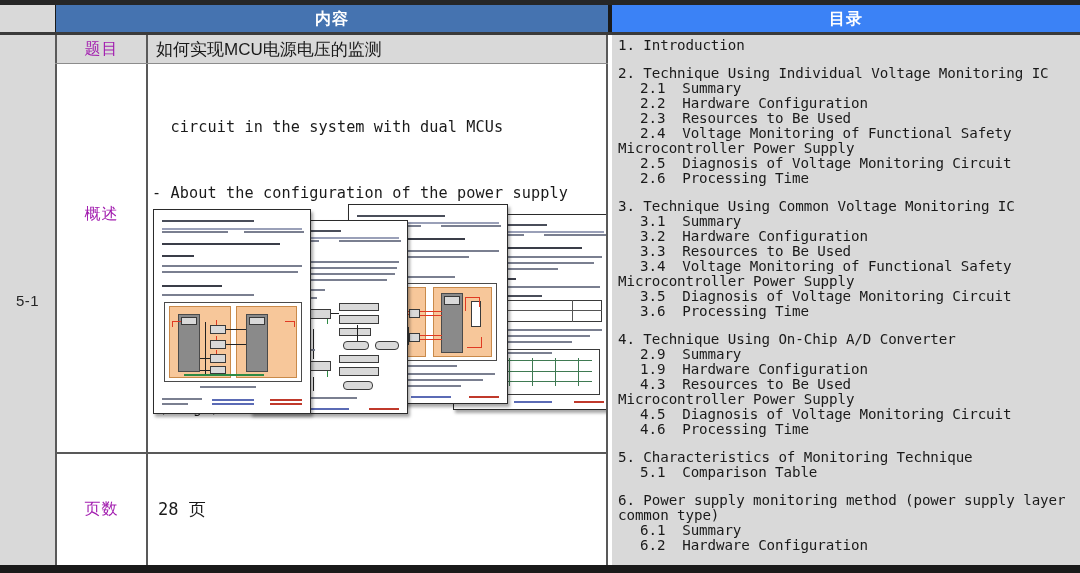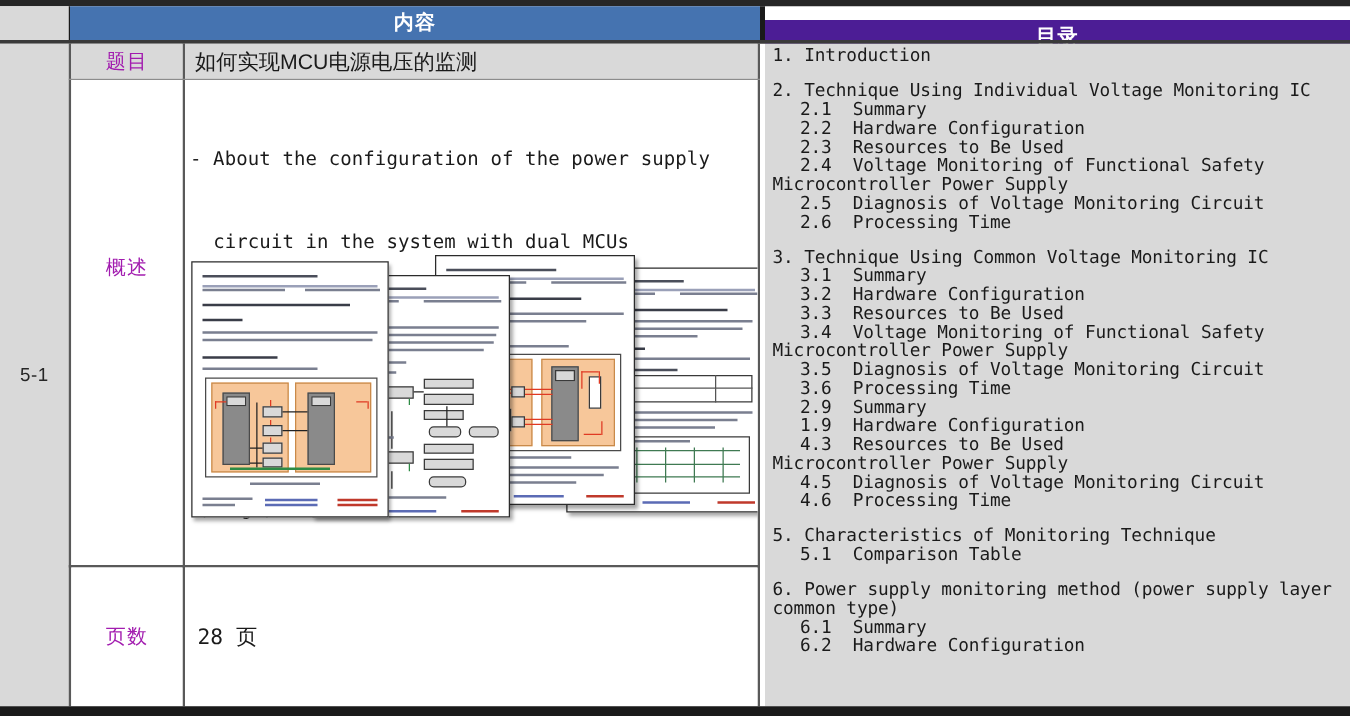--- a/index.html
+++ b/index.html
@@ -30,22 +30,22 @@
   .hdr-left-blank {
     position: absolute; left: 0; top: 5px; width: 55px; height: 27px;
     background: #d9d9d9;
   }
   .hdr-content {
     position: absolute; left: 56px; top: 5px; width: 552px; height: 27px;
     background: #4573b0;
     display: flex; align-items: center; justify-content: center;
   }
   .hdr-toc {
-    position: absolute; left: 612px; top: 16px; width: 468px; height: 27px;
-    background: #4c1d95;
+    position: absolute; left: 612px; top: 5px; width: 468px; height: 27px;
+    background: #3b82f6;
     display: flex; align-items: center; justify-content: center;
   }
   .hdr-sep {
     position: absolute; left: 55px; top: 5px; width: 1px; height: 27px;
     background: #1a1a1a;
   }
   .hdr-sep2 {
     position: absolute; left: 608px; top: 5px; width: 4px; height: 27px;
     background: #1a1a1a;
   }
@@ -226,22 +226,22 @@
   </div>
   <div class="hsep-1"></div>
 
   <div class="row-sum-label">
     <span class="cjk-label" style="align-self:flex-start;margin-top:140px;">概述</span>
   </div>
 
   <div class="row-sum-value">
 
     <div class="bullets">
+      <span class="bullet-line">  circuit in the system with dual MCUs</span>
       <span class="bullet-line">- About the configuration of the power supply</span>
-      <span class="bullet-line">  circuit in the system with dual MCUs</span>
       <span class="bullet-line">- About MCU power supply diagnosis method and</span>
       <span class="bullet-line">  control example</span>
     </div>
 
     <div class="image-caption">(Image)</div>
 
     <div class="thumb-stack">
 
       <div class="doc" style="left:305px; top:10px; width:160px; height:196px; z-index:1;">
         <div class="doc-hdr-line" style="top:16px;"></div>
@@ -433,20 +433,21 @@
       <div style="font-family: &quot;DejaVu Sans Mono&quot;, &quot;Liberation Mono&quot;, monospace; font-size: 14.2px; line-height: 15px; color: rgb(26, 26, 26); white-space: pre; letter-spacing: -0.1px; margin-left: 24px;">2.5  Diagnosis of Voltage Monitoring Circuit</div>
       <div style="font-family: &quot;DejaVu Sans Mono&quot;, &quot;Liberation Mono&quot;, monospace; font-size: 14.2px; line-height: 15px; color: rgb(26, 26, 26); white-space: pre; letter-spacing: -0.1px; margin-left: 24px;">2.6  Processing Time</div>
       <div style="font-family: &quot;DejaVu Sans Mono&quot;, &quot;Liberation Mono&quot;, monospace; font-size: 14.2px; line-height: 15px; color: rgb(26, 26, 26); white-space: pre; letter-spacing: -0.1px; margin-left: 2px; margin-top: 13px;">3. Technique Using Common Voltage Monitoring IC</div>
       <div style="font-family: &quot;DejaVu Sans Mono&quot;, &quot;Liberation Mono&quot;, monospace; font-size: 14.2px; line-height: 15px; color: rgb(26, 26, 26); white-space: pre; letter-spacing: -0.1px; margin-left: 24px;">3.1  Summary</div>
       <div style="font-family: &quot;DejaVu Sans Mono&quot;, &quot;Liberation Mono&quot;, monospace; font-size: 14.2px; line-height: 15px; color: rgb(26, 26, 26); white-space: pre; letter-spacing: -0.1px; margin-left: 24px;">3.2  Hardware Configuration</div>
       <div style="font-family: &quot;DejaVu Sans Mono&quot;, &quot;Liberation Mono&quot;, monospace; font-size: 14.2px; line-height: 15px; color: rgb(26, 26, 26); white-space: pre; letter-spacing: -0.1px; margin-left: 24px;">3.3  Resources to Be Used</div>
       <div style="font-family: &quot;DejaVu Sans Mono&quot;, &quot;Liberation Mono&quot;, monospace; font-size: 14.2px; line-height: 15px; color: rgb(26, 26, 26); white-space: pre; letter-spacing: -0.1px; margin-left: 24px;">3.4  Voltage Monitoring of Functional Safety</div>
       <div style="font-family: &quot;DejaVu Sans Mono&quot;, &quot;Liberation Mono&quot;, monospace; font-size: 14.2px; line-height: 15px; color: rgb(26, 26, 26); white-space: pre; letter-spacing: -0.1px; margin-left: 2px;">Microcontroller Power Supply</div>
       <div style="font-family: &quot;DejaVu Sans Mono&quot;, &quot;Liberation Mono&quot;, monospace; font-size: 14.2px; line-height: 15px; color: rgb(26, 26, 26); white-space: pre; letter-spacing: -0.1px; margin-left: 24px;">3.5  Diagnosis of Voltage Monitoring Circuit</div>
       <div style="font-family: &quot;DejaVu Sans Mono&quot;, &quot;Liberation Mono&quot;, monospace; font-size: 14.2px; line-height: 15px; color: rgb(26, 26, 26); white-space: pre; letter-spacing: -0.1px; margin-left: 24px;">3.6  Processing Time</div>
+      <div style="font-family: &quot;DejaVu Sans Mono&quot;, &quot;Liberation Mono&quot;, monospace; font-size: 14.2px; line-height: 15px; color: rgb(26, 26, 26); white-space: pre; letter-spacing: -0.1px; margin-left: 2px; margin-top: 13px;">4. Technique Using On-Chip A/D Converter</div>
       <div style="font-family: &quot;DejaVu Sans Mono&quot;, &quot;Liberation Mono&quot;, monospace; font-size: 14.2px; line-height: 15px; color: rgb(26, 26, 26); white-space: pre; letter-spacing: -0.1px; margin-left: 24px;">2.9  Summary</div>
       <div style="font-family: &quot;DejaVu Sans Mono&quot;, &quot;Liberation Mono&quot;, monospace; font-size: 14.2px; line-height: 15px; color: rgb(26, 26, 26); white-space: pre; letter-spacing: -0.1px; margin-left: 24px;">1.9  Hardware Configuration</div>
       <div style="font-family: &quot;DejaVu Sans Mono&quot;, &quot;Liberation Mono&quot;, monospace; font-size: 14.2px; line-height: 15px; color: rgb(26, 26, 26); white-space: pre; letter-spacing: -0.1px; margin-left: 24px;">4.3  Resources to Be Used</div>
       <div style="font-family: &quot;DejaVu Sans Mono&quot;, &quot;Liberation Mono&quot;, monospace; font-size: 14.2px; line-height: 15px; color: rgb(26, 26, 26); white-space: pre; letter-spacing: -0.1px; margin-left: 2px;">Microcontroller Power Supply</div>
       <div style="font-family: &quot;DejaVu Sans Mono&quot;, &quot;Liberation Mono&quot;, monospace; font-size: 14.2px; line-height: 15px; color: rgb(26, 26, 26); white-space: pre; letter-spacing: -0.1px; margin-left: 24px;">4.5  Diagnosis of Voltage Monitoring Circuit</div>
       <div style="font-family: &quot;DejaVu Sans Mono&quot;, &quot;Liberation Mono&quot;, monospace; font-size: 14.2px; line-height: 15px; color: rgb(26, 26, 26); white-space: pre; letter-spacing: -0.1px; margin-left: 24px;">4.6  Processing Time</div>
       <div style="font-family: &quot;DejaVu Sans Mono&quot;, &quot;Liberation Mono&quot;, monospace; font-size: 14.2px; line-height: 15px; color: rgb(26, 26, 26); white-space: pre; letter-spacing: -0.1px; margin-left: 2px; margin-top: 13px;">5. Characteristics of Monitoring Technique</div>
       <div style="font-family: &quot;DejaVu Sans Mono&quot;, &quot;Liberation Mono&quot;, monospace; font-size: 14.2px; line-height: 15px; color: rgb(26, 26, 26); white-space: pre; letter-spacing: -0.1px; margin-left: 24px;">5.1  Comparison Table</div>
       <div style="font-family: &quot;DejaVu Sans Mono&quot;, &quot;Liberation Mono&quot;, monospace; font-size: 14.2px; line-height: 15px; color: rgb(26, 26, 26); white-space: pre; letter-spacing: -0.1px; margin-left: 2px; margin-top: 13px;">6. Power supply monitoring method (power supply layer</div>
       <div style="font-family: &quot;DejaVu Sans Mono&quot;, &quot;Liberation Mono&quot;, monospace; font-size: 14.2px; line-height: 15px; color: rgb(26, 26, 26); white-space: pre; letter-spacing: -0.1px; margin-left: 2px;">common type)</div>

